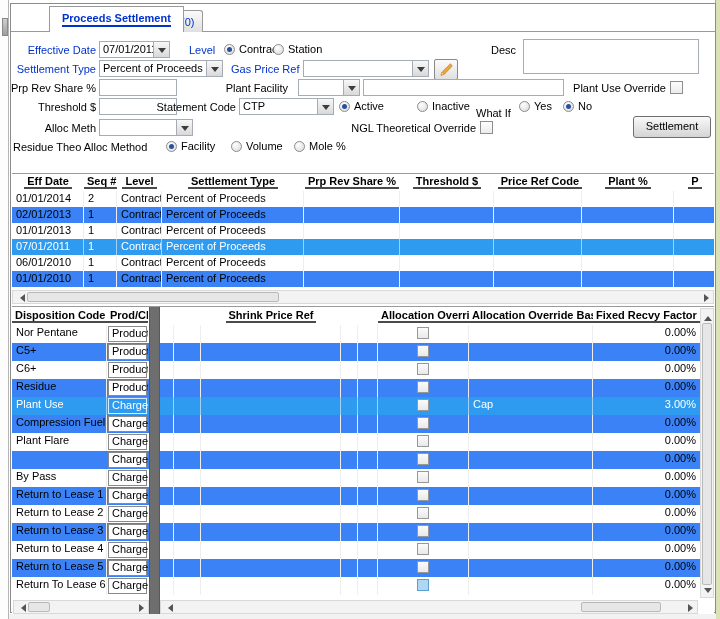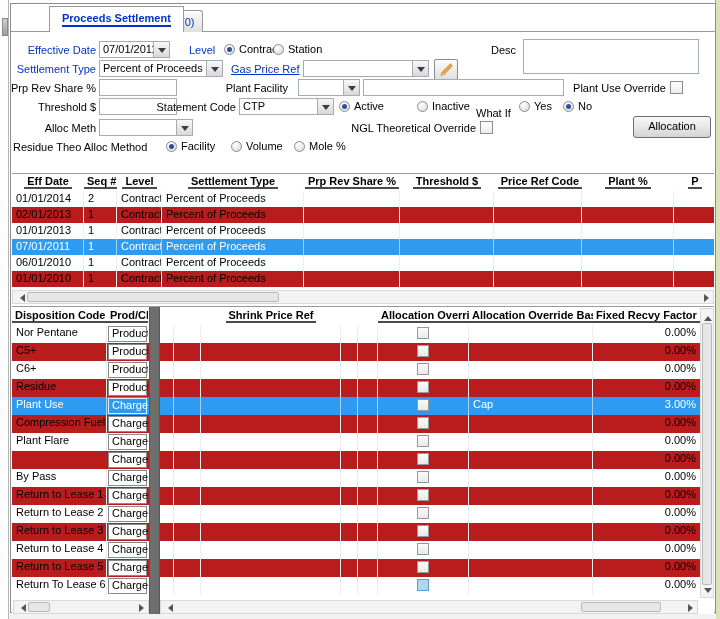--- a/index.html
+++ b/index.html
@@ -17,21 +17,21 @@
   .tab{position:absolute;box-sizing:border-box;display:flex;align-items:center;gap:4px;cursor:pointer}
   .tab.active{left:38px;top:2px;height:26px;padding:0 12px;background:#fff;border:1px solid #9a9a9a;border-bottom:none;z-index:2}
   .tab.active .tlabel{color:var(--label-blue);font-weight:bold;border-bottom:2px solid var(--label-blue);padding-bottom:1px}
   .tab.plain{left:142px;top:6px;height:22px;padding:0 8px;background:linear-gradient(#fbfbfb,#dfdfdf);border:1px solid #9a9a9a;border-bottom:none;border-radius:3px 3px 0 0}
   .tab.plain .tlabel{color:var(--label-blue)}
 
   
   .lbl{position:absolute;white-space:nowrap}
   .lbl.r{text-align:right}
   .blue{color:var(--label-blue)}
-  .link{position:absolute;color:var(--label-blue);text-decoration:underline;cursor:pointer;white-space:nowrap}
+  .link{position:absolute;color:var(--label-blue);cursor:pointer;white-space:nowrap}
   .tinput{position:absolute;height:17px;border:1px solid #a5acb5;background:#fff;box-sizing:border-box}
   .tarea{position:absolute;border:1px solid #a5acb5;background:#fff;box-sizing:border-box}
   .combo{position:absolute;height:17px;border:1px solid #a5acb5;background:#fff;box-sizing:border-box;display:flex}
   .cval{flex:1;padding:1px 0 0 3px;overflow:hidden;white-space:nowrap}
   .dd{width:15px;border-left:1px solid #a5acb5;background:linear-gradient(#f7f7f7,#d9d9d9);display:flex;align-items:center;justify-content:center;cursor:pointer}
   .dd::after{content:"";border:4px solid transparent;border-top:5px solid #3c3c3c;margin-top:5px}
   .opt{position:absolute;display:flex;align-items:center;gap:4px;white-space:nowrap}
   .radio{width:11px;height:11px;border:1px solid #8b8b8b;border-radius:50%;background:radial-gradient(circle at 35% 30%,#fff,#d9d9d9);box-sizing:border-box;flex:0 0 auto}
   .radio.on::after{content:"";display:block;width:5px;height:5px;border-radius:50%;background:#2a4f9e;margin:2px}
   .cb{position:absolute;width:13px;height:13px;border:1px solid #8e8e8e;background:linear-gradient(#fdfdfd,#ececec);box-sizing:border-box}
@@ -40,21 +40,21 @@
 
   
   .grid{position:absolute;left:1px;width:702px;border-top:1px solid #9a9a9a;background:#fff;overflow:hidden}
   .hrow,.drow{display:flex}
   .hcell{box-sizing:border-box;font-weight:bold;text-align:center;height:17px;padding-top:1px;overflow:hidden;white-space:nowrap;flex:0 0 auto}
   .hcell i{font-style:normal;display:inline-block;border-bottom:2px solid #4a4a4a;padding:0 3px;max-width:96%}
   .drow{height:16px;cursor:default}
   .g2 .drow{height:18px}
   .dcell{box-sizing:border-box;padding:1px 0 0 4px;white-space:nowrap;overflow:hidden;border-right:1px solid #eeeeee;flex:0 0 auto}
   .dcell.num{text-align:right;padding-right:5px;padding-left:0}
-  .drow.alt{background:#b91c1c}
+  .drow.alt{background:#3b82f6}
   .drow.sel{background:var(--selection-blue);color:#fff}
   .drow.sel .dcell{border-right-color:rgba(255,255,255,.55)}
   .typebox{margin:1px 1px 0 1px;border:1px solid #8a8a8a;background:#fff;height:14px;line-height:13px;padding-left:3px;box-sizing:content-box;cursor:pointer}
   .sel .typebox{background:transparent;color:#fff;border-color:#d9ecfb}
   .gcb{width:12px;height:12px;border:1px solid #979797;background:linear-gradient(#fbfbfb,#e9e9e9);margin:2px auto 0 auto;box-sizing:border-box;cursor:pointer}
   .gcb.focus{background:#aed7f2;border-color:#5a9fd4}
   .splitbar{position:absolute;width:11px;background:#6e6e6e;border-left:1px solid #585858;border-right:1px solid #585858;box-sizing:border-box;cursor:col-resize}
 
   
   .sb{position:absolute;background:#f3f3f3;border:1px solid #d9d9d9;box-sizing:border-box}
@@ -160,21 +160,21 @@
     <span>No</span>
   </div>
 
   <span class="lbl r" style="left:0;top:118px;width:85px">Alloc Meth</span>
   <div class="combo" style="left:88px;top:115px;width:94px">
     <span class="cval"></span>
     <span class="dd"></span>
   </div>
   <span class="lbl r" style="left:335px;top:118px;width:130px">NGL Theoretical Override</span>
   <div class="cb" style="left:469px;top:117px"></div>
-  <div class="btn" style="left:622px;top:112px;width:76px;height:20px">Allocation</div>
+  <div class="btn" style="left:622px;top:112px;width:76px;height:20px">Settlement</div>
 
   <span class="lbl" style="left:2px;top:137px">Residue Theo Alloc Method</span>
   <div class="opt" style="left:155px;top:136px">
     <span class="radio on"></span>
     <span>Facility</span>
   </div>
   <div class="opt" style="left:220px;top:136px">
     <span class="radio"></span>
     <span>Volume</span>
   </div>

